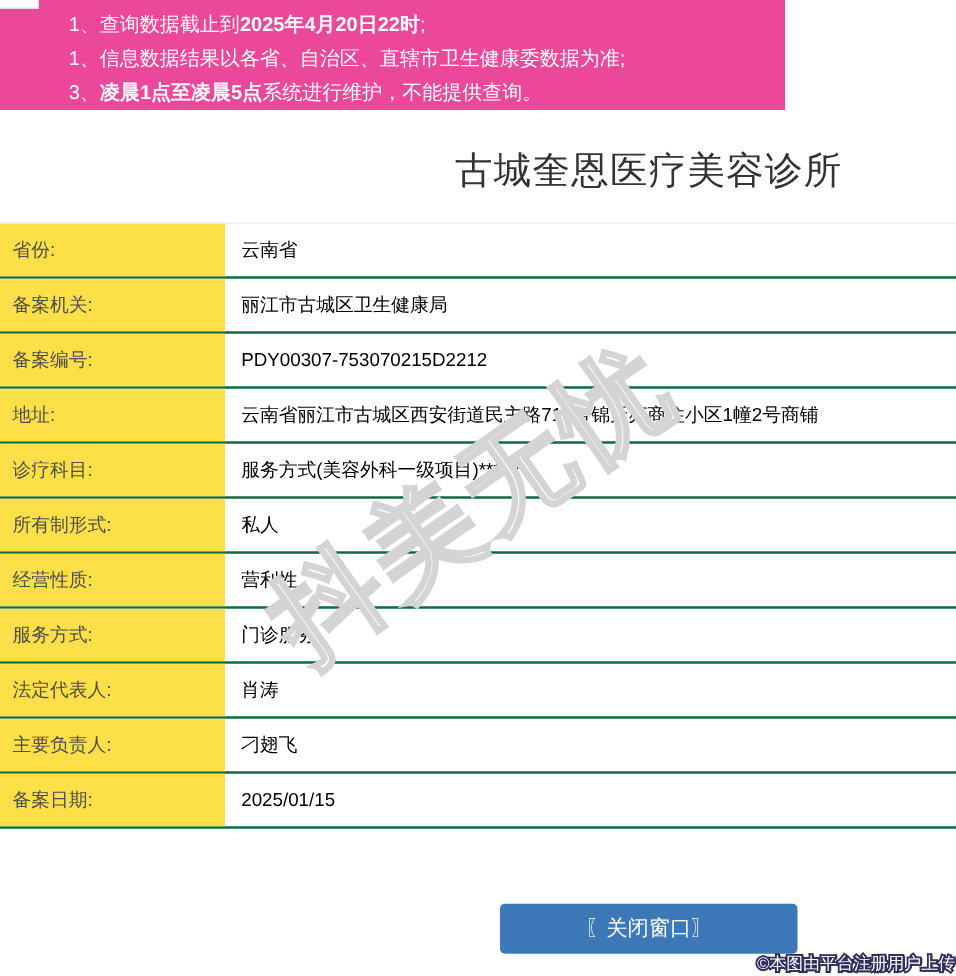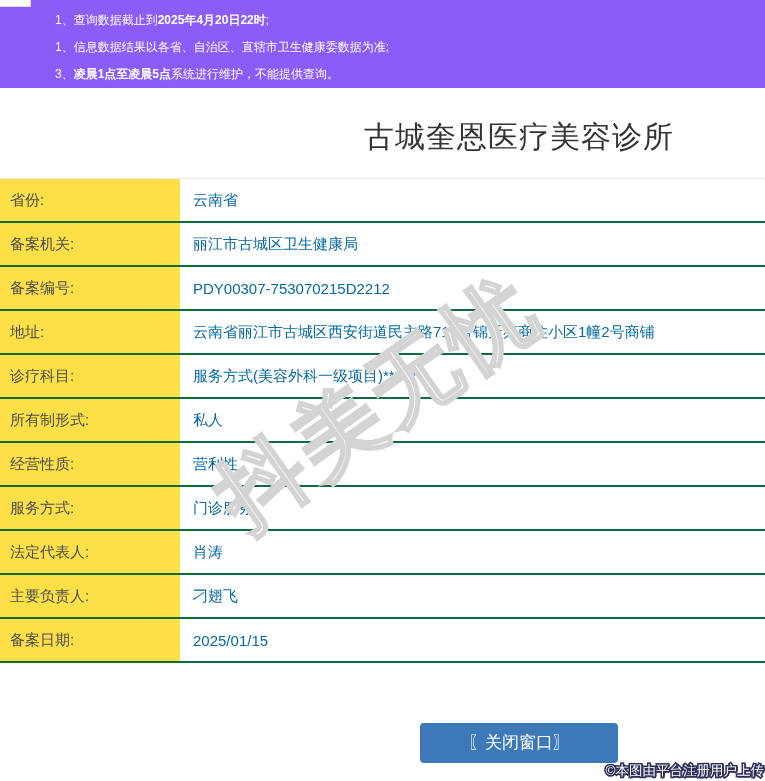--- a/index.html
+++ b/index.html
@@ -6,25 +6,25 @@
   html,body { width:765px; height:781px; overflow:hidden; }
   body {
     position:relative;
     background:#ffffff;
     font-family:"Liberation Sans", sans-serif;
     color:#404040;
   }
 
   
   .notice {
-    width:765px; height:88px;
-    background:#8b5cf6;
+    width:628px; height:88px;
+    background:#ec4899;
     color:#ffffff;
     padding:7px 0 0 55px;
-    font-size:12px;
+    font-size:16px;
   }
   .notice-line { line-height:27px; white-space:nowrap; }
   .notice-line .bold { font-weight:bold; }
 
   .notch {
     position:absolute; top:0; left:0;
     width:31px; height:7px;
     background:#ffffff;
     border-right:1px solid #dcdcdc;
     border-bottom:1px solid #dcdcdc;
@@ -62,21 +62,21 @@
     width:180px;
     padding-left:10px;
     background:#fde047;
     color:#4d4d4d;
     display:flex;
     align-items:center;
     flex-shrink:0;
   }
   .row .value {
     padding-left:13px;
-    color:#0369a1;
+    color:#000000;
     display:flex;
     align-items:center;
     white-space:nowrap;
   }
 
   
   .watermark {
     position:absolute;
     left:195px; top:345px;
     font-size:86px;
@@ -92,21 +92,21 @@
   }
 
   
   .close-btn-wrap {
     margin-top:60px;
     width:1038px;
     text-align:center;
   }
   .close-btn {
     display:inline-block;
-    width:198px; height:40px;
+    width:238px; height:40px;
     line-height:40px;
     background:#3d79b8;
     color:#ffffff;
     font-size:17px;
     text-align:center;
     border:none;
     border-radius:4px;
     font-family:"Liberation Sans", sans-serif;
     cursor:pointer;
   }

